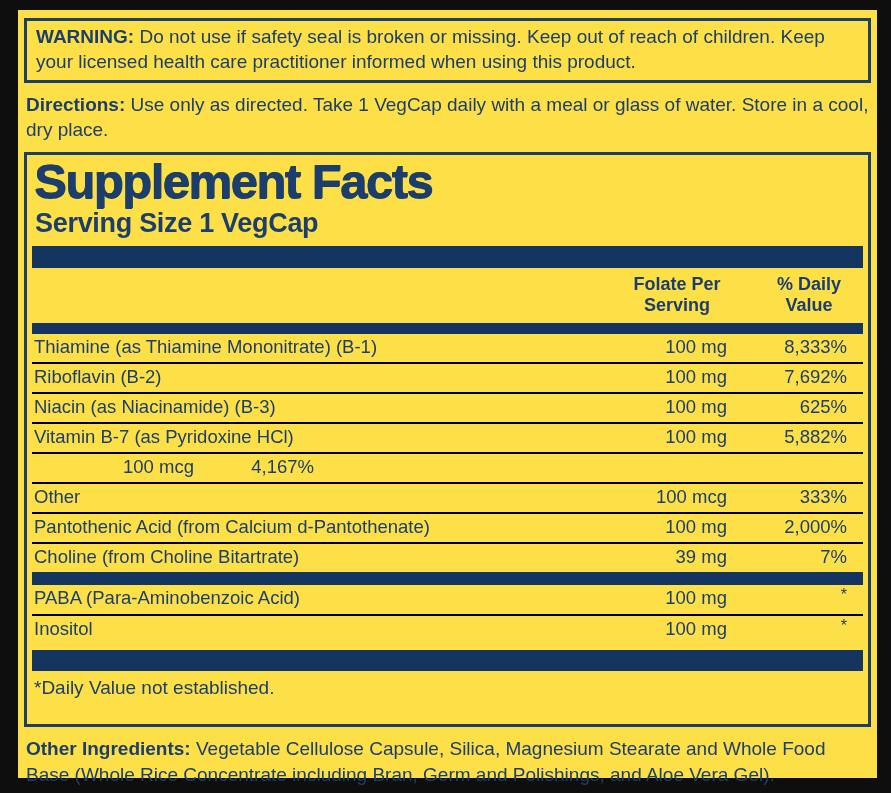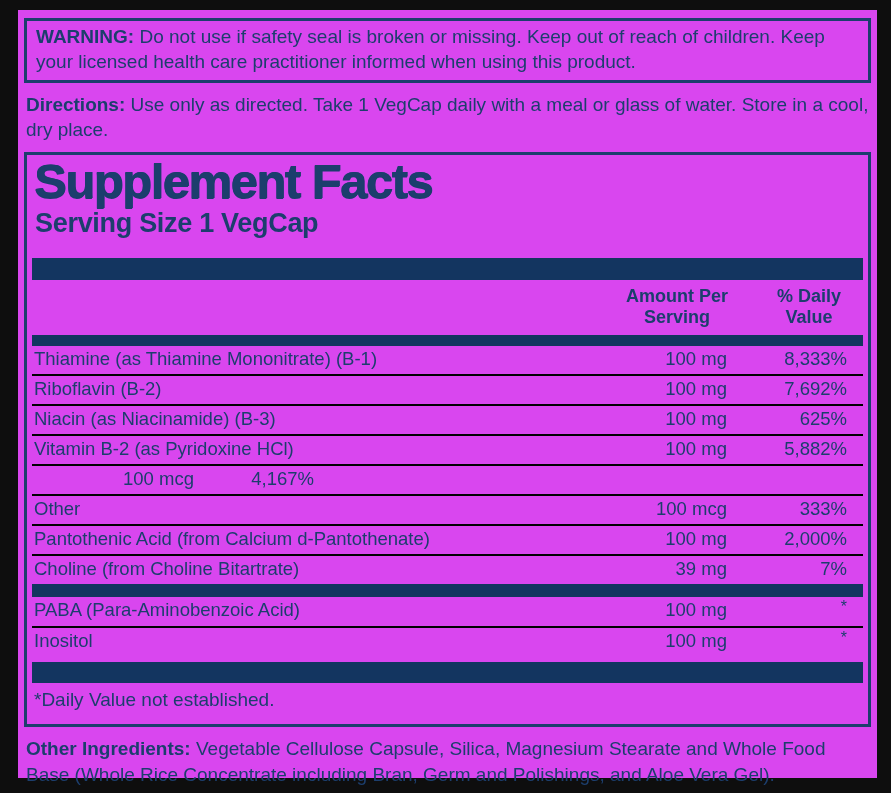--- a/index.html
+++ b/index.html
@@ -2,38 +2,38 @@
 <html><head>
 <meta charset="utf-8">
 <style>
   html,body { margin:0; padding:0; background:#0e0e0e; }
   .page {
     position:relative; width:891px; height:793px; background:#0e0e0e;
     font-family:"Liberation Sans", sans-serif; color:#1c3e6d; overflow:hidden;
   }
   .panel {
     position:absolute; left:18px; top:10px; width:859px; height:768px;
-    background:#d946ef; box-sizing:border-box; padding:8px 6px 0 6px;
+    background:#fde047; box-sizing:border-box; padding:8px 6px 0 6px;
   }
   .warning-box {
     border:3px solid #1c3e6d; padding:3px 9px 6px 9px;
     font-size:19px; line-height:1.32;
   }
   .lead-label { font-weight:bold; }
   .directions { margin:9px 0 0 2px; font-size:19px; line-height:1.32; }
 
   .sf-box {
     margin-top:10px; border:3px solid #1c3e6d;
     padding:2px 5px 9px 5px; box-sizing:border-box;
   }
   .sf-title {
     margin:0 0 0 2px; font-size:49px; line-height:1.02; font-weight:bold;
     letter-spacing:-1.5px; text-shadow:0.8px 0 0 currentColor, 0 0.5px 0 currentColor;
   }
-  .sf-serving { margin:1px 0 19px 3px; font-size:27px; font-weight:bold; letter-spacing:-0.3px; }
+  .sf-serving { margin:1px 0 7px 3px; font-size:27px; font-weight:bold; letter-spacing:-0.3px; }
 
   .bar { background:#133560; }
   .bar-xl { height:22px; }
   .bar-sm { height:11px; }
   .bar-md { height:13px; }
   .bar-lg { height:21px; margin-top:5px; }
 
   .cols { display:flex; align-items:baseline; }
   .cell-name { flex:1; padding-left:2px; text-align:left; }
   .cell-amt  { width:190px; text-align:right; padding-right:28px; box-sizing:border-box; }
@@ -45,21 +45,21 @@
   .header-row .hline { display:block; }
 
   .row { border-bottom:2px solid #000000; }
   .row.no-b { border-bottom:none; }
   .row .cols { padding:3px 0 5px 0; font-size:18.5px; line-height:20px; }
   .row .cols.sub { padding:0 0 5px 0; }
   .row .cols.sub .cell-amt { padding-right:14px; }
   .star-cell { font-size:16px; }
   .star-cell span { position:relative; top:-4px; }
 
-  .footnote { margin:6px 0 4px 2px; font-size:19px; }
+  .footnote { margin:6px 0 16px 2px; font-size:19px; }
 
   .other { margin:9px 0 0 2px; font-size:19px; line-height:1.33; }
 </style>
 </head>
 <body>
 
 <div class="page">
   <div class="panel">
 
     <div class="warning-box">
@@ -74,21 +74,21 @@
 
     <div class="sf-box">
       <h1 class="sf-title">Supplement Facts</h1>
       <div class="sf-serving">Serving Size 1 VegCap</div>
 
       <div class="bar bar-xl"></div>
 
       <div class="cols header-row">
         <div class="cell-name"></div>
         <div class="cell-amt">
-          <span class="hline">Amount Per</span>
+          <span class="hline">Folate Per</span>
           <span class="hline">Serving</span>
         </div>
         <div class="cell-dv">
           <span class="hline">% Daily</span>
           <span class="hline">Value</span>
         </div>
       </div>
 
       <div class="bar bar-sm"></div>
 
@@ -109,21 +109,21 @@
           </div>
           <div class="row">
             <div class="cols">
               <div class="cell-name">Niacin (as Niacinamide) (B-3)</div>
               <div class="cell-amt">100 mg</div>
               <div class="cell-dv">625%</div>
             </div>
           </div>
           <div class="row">
             <div class="cols">
-              <div class="cell-name">Vitamin B-2 (as Pyridoxine HCl)</div>
+              <div class="cell-name">Vitamin B-7 (as Pyridoxine HCl)</div>
               <div class="cell-amt">100 mg</div>
               <div class="cell-dv">5,882%</div>
             </div>
           </div>
           <div class="row">
             <div class="cols">
               <div class="cell-amt">100 mcg</div>
               <div class="cell-dv">4,167%</div>
             </div>
           </div>

